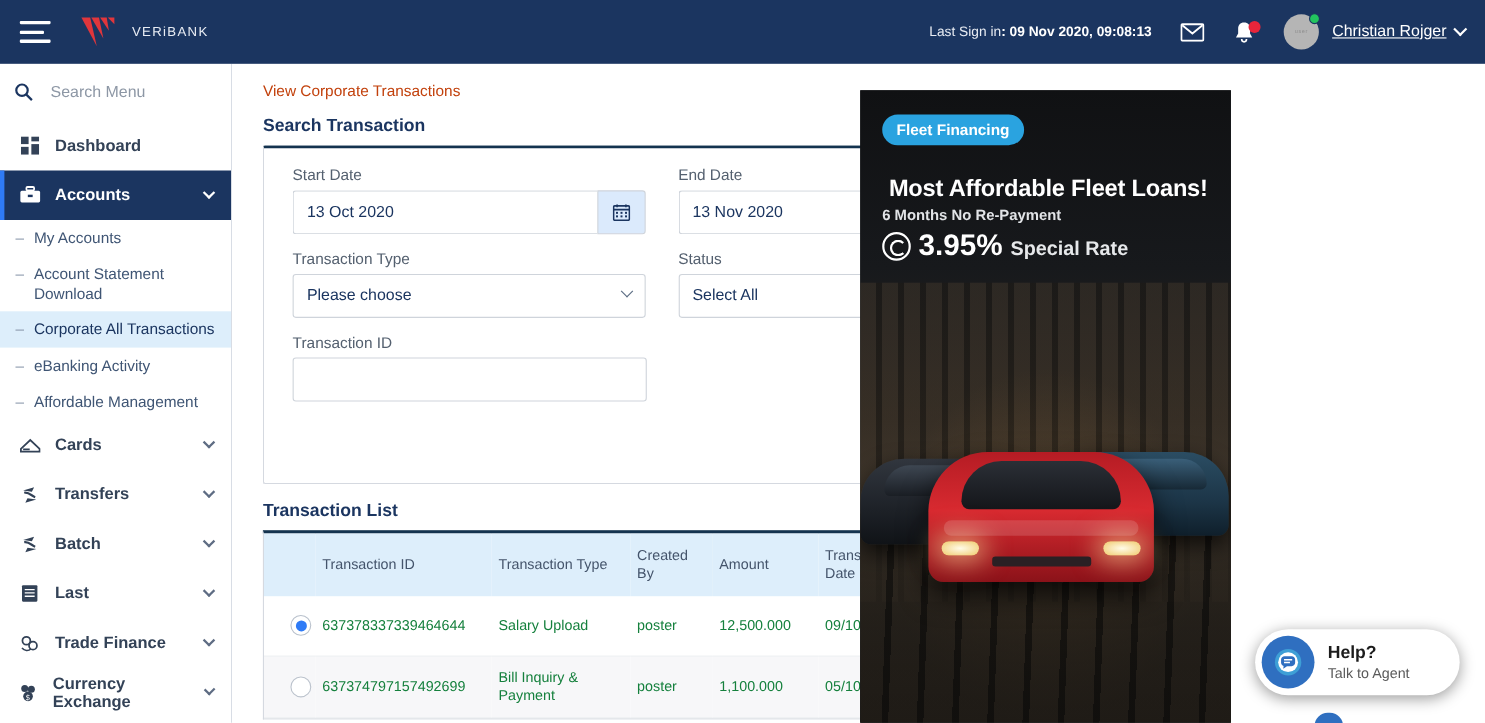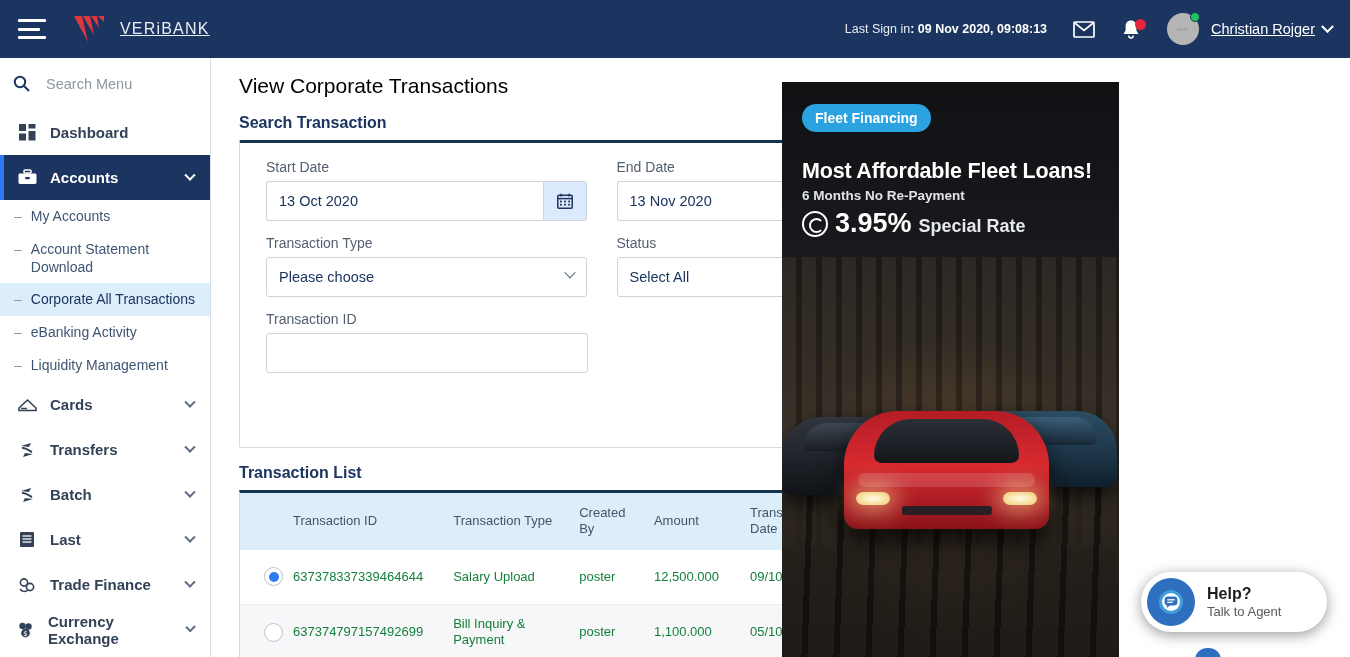--- a/index.html
+++ b/index.html
@@ -25,21 +25,21 @@
     cursor: pointer;
   }
   .hamburger span { display:block; height: 3px; background: #ffffff; border-radius: 1px; }
   .hamburger span:nth-child(1){ width: 28px; }
   .hamburger span:nth-child(2){ width: 22px; }
   .hamburger span:nth-child(3){ width: 28px; }
 
   .brand { display: flex; align-items: center; gap: 14px; }
   .brand-mark { width: 34px; height: 30px; display:block; }
   .brand-name {
-    color: #e9edf4; font-size: 16px; letter-spacing: 1.2px; font-weight: 500; text-decoration: underline;
+    color: #e9edf4; font-size: 12px; letter-spacing: 1.2px; font-weight: 500;
   }
 
   .header-right {
     margin-left: auto; display: flex; align-items: center;
     gap: 0px; padding-right: 18px; height: 100%;
   }
   .last-signin {
     font-size: 12.5px; color: #e8ecf3; margin-right: 26px; white-space: nowrap;
   }
   .last-signin .lbl { }
@@ -121,21 +121,21 @@
   .subnav-item.sub-active .sub-label { color: #1b3560; }
 
   
   .main {
     position: absolute; top: 58px; left: 211px;
     width: 1139px; height: 599px;
     background: #ffffff;
     overflow: hidden;
   }
   .page-title {
-    font-size: 21px; color: #000000; padding: 16px 0 0 28px; font-weight: normal;
+    font-size: 14px; color: #c2410c; padding: 16px 0 0 28px; font-weight: normal;
   }
   .section-title {
     font-size: 16px; color: #1b3560; padding: 16px 0 8px 28px;
   }
 
   .card {
     margin-left: 28px;
     width: 725px;
     background: #ffffff;
     border: 1px solid #d5d9e0;
@@ -244,21 +244,21 @@
       rgba(22,20,17,.75) 26px, rgba(22,20,17,.75) 32px),
       linear-gradient(180deg, rgba(0,0,0,.35), rgba(0,0,0,.85));
   }
   .promo-badge {
     position: relative; display:inline-block; margin: 22px 0 0 20px;
     background: #2aa3e0; color: #ffffff; font-size: 14px; font-weight: bold;
     padding: 6px 13px; border-radius: 14px;
   }
   .promo-h1 {
     position: relative; color:#ffffff; font-size: 21.5px; font-weight: bold;
-    margin: 27px 15px 0 20px; letter-spacing: -.2px; white-space: nowrap;
+    margin: 27px 15px 0 20px; letter-spacing: -.2px; white-space: nowrap; text-align: center;
   }
   .promo-sub {
     position: relative; color:#e2e4e7; font-size: 13.5px; font-weight: bold;
     margin: 4px 0 0 20px;
   }
   .promo-rate-row {
     position: relative; display:flex; align-items: baseline; gap: 7px;
     margin: 5px 0 0 20px;
   }
   .promo-rate-icon {
@@ -431,21 +431,21 @@
   <div class="subnav-item sub-active">
     <span class="dash">–</span>
     <span class="sub-label">Corporate All Transactions</span>
   </div>
   <div class="subnav-item">
     <span class="dash">–</span>
     <span class="sub-label">eBanking Activity</span>
   </div>
   <div class="subnav-item">
     <span class="dash">–</span>
-    <span class="sub-label">Liquidity Management</span>
+    <span class="sub-label">Affordable Management</span>
   </div>
 
   <div class="nav-item">
     <span class="nav-ico">
       <svg width="19" height="16" viewBox="0 0 19 16">
         <path d="M1 11 L9.5 3 L18 11 L18 13.5 L1 13.5 Z" fill="none" stroke="#334257" stroke-width="1.6"></path>
         <line x1="3" y1="11.5" x2="9" y2="11.5" stroke="#334257" stroke-width="1.5"></line>
       </svg>
     </span>
     <span class="nav-label">Cards</span>

